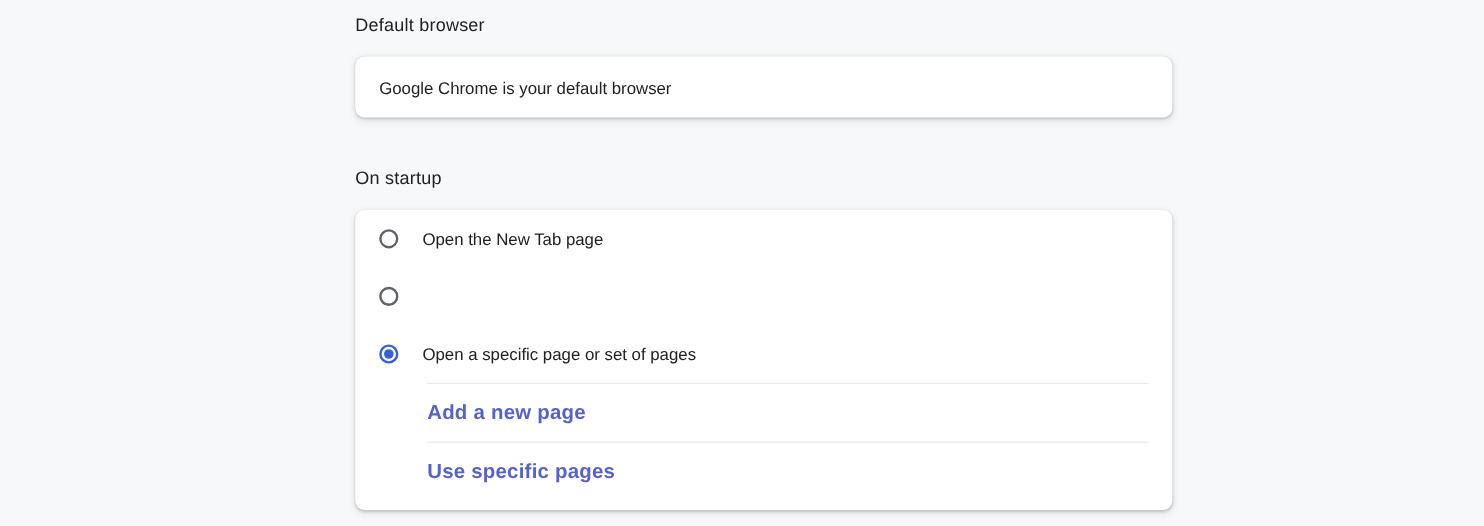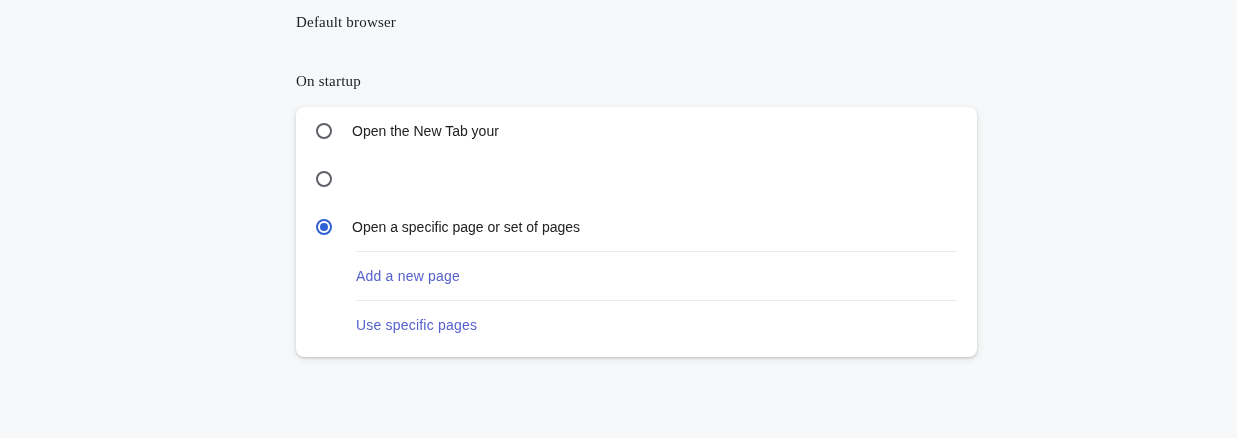--- a/index.html
+++ b/index.html
@@ -20,21 +20,20 @@
     width: 681px;
     padding-top: 14px;
   }
   .section-heading {
     margin: 0;
     font-size: 15px;
     font-weight: 400;
     line-height: 16px;
     color: var(--text, #202124);
     letter-spacing: 0.2px;
-    font-family: Liberation Serif, serif;
   }
   .heading-on-startup { margin-top: 43px; }
   .card {
     background: var(--card-bg, #ffffff);
     border-radius: 8px;
     box-shadow: 0 1px 2px rgba(60,64,67,0.22), 0 2px 6px 1px rgba(60,64,67,0.10);
   }
   .card-default-browser {
     margin-top: 17px;
     height: 51px;
@@ -83,44 +82,47 @@
     margin: 0 20px 0 60px;
   }
   .link-row {
     display: flex;
     align-items: center;
     height: 48px;
     padding-left: 60px;
     cursor: pointer;
   }
   .link-label {
-    font-size: 14px;
-    font-weight: 400;
+    font-size: 17px;
+    font-weight: 700;
     letter-spacing: 0.2px;
     color: var(--link, #5561cd);
   }
 </style>
 </head>
 <body>
 
 <div class="page">
   <div class="content">
 
     <h2 class="section-heading">Default browser</h2>
 
+    <div class="card card-default-browser">
+      <span>Google Chrome is your default browser</span>
+    </div>
 
     <h2 class="section-heading heading-on-startup">On startup</h2>
 
     <div class="card card-on-startup">
 
       <div class="radio-row">
         <span class="radio">
             <span class="dot"></span>
           </span>
-        <span class="radio-label">Open the New Tab your</span>
+        <span class="radio-label">Open the New Tab page</span>
       </div>
 
       <div class="radio-row">
         <span class="radio">
             <span class="dot"></span>
           </span>
       </div>
 
       <div class="radio-row selected">
         <span class="radio">

